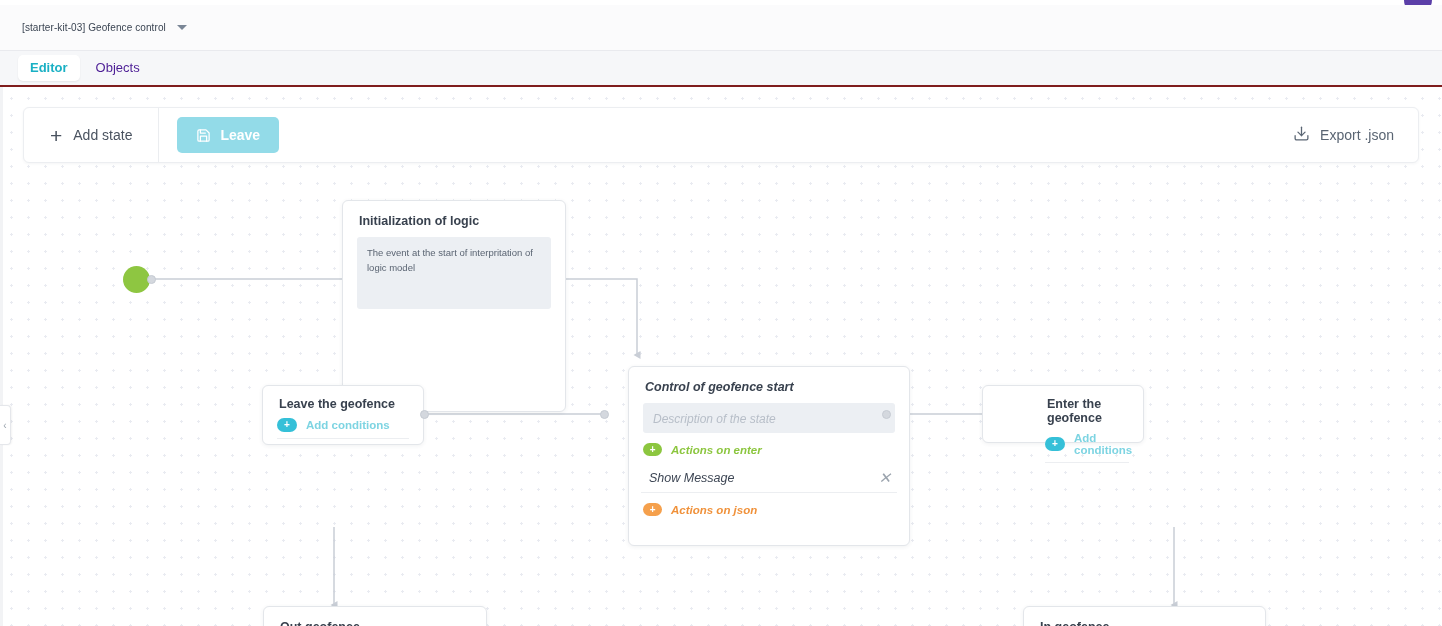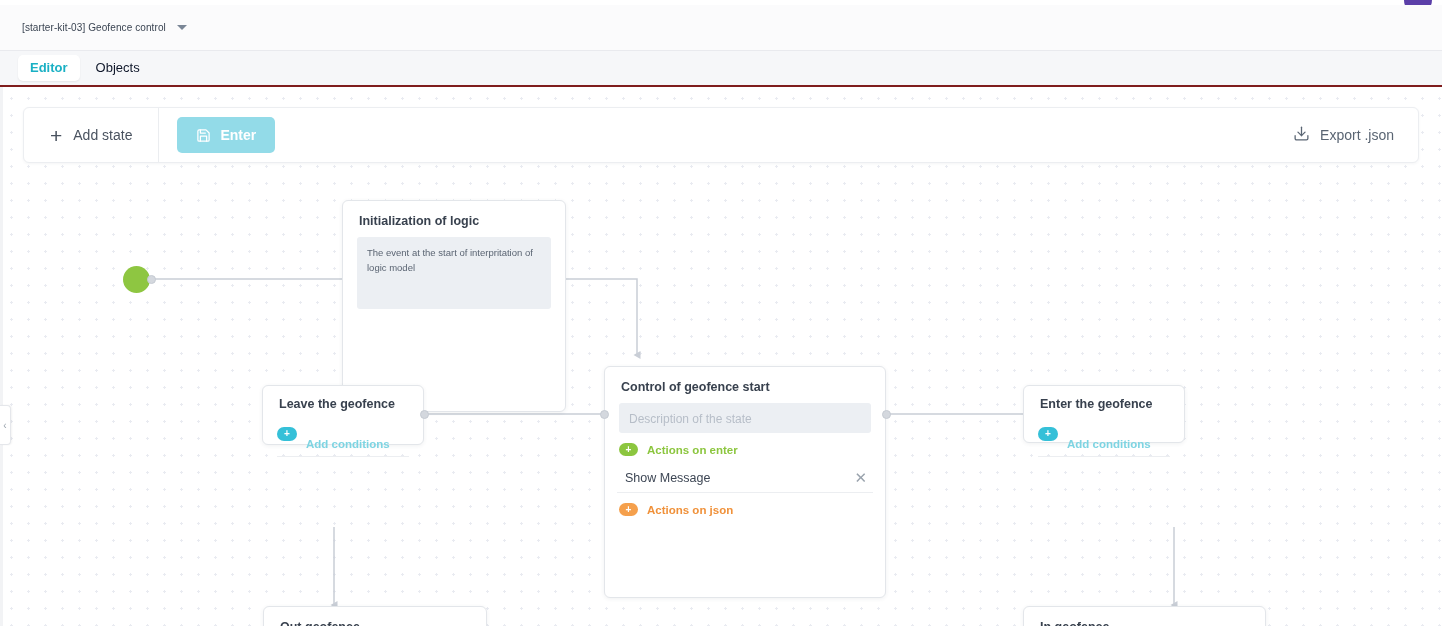--- a/index.html
+++ b/index.html
@@ -40,21 +40,21 @@
 
   
   .tabbar {
     position: absolute; top: 51px; left: 0; width: 1442px; height: 36px;
     background: #f6f7f9;
     border-bottom: 2px solid #7f1d1d;
     display: flex; align-items: center; padding-left: 18px; gap: 4px;
   }
   .tab {
     font-size: 13px; padding: 5px 12px; border-radius: 5px;
-    color: #0f172a; cursor: pointer; line-height: 1.2;
+    color: #4c1d95; cursor: pointer; line-height: 1.2;
   }
   .tab.active {
     background: #ffffff; color: #19b0c4; font-weight: 600;
     box-shadow: 0 1px 2px rgba(0,0,0,.07);
   }
 
   
   .canvas {
     position: absolute; top: 87px; left: 0; width: 1442px; height: 539px;
     background-color: #ffffff;
@@ -140,21 +140,21 @@
     display: flex; align-items: center; justify-content: center;
     color: #fff; font-size: 10px; line-height: 1; font-weight: 700;
     flex: 0 0 auto;
   }
   .pill.green { background: #8cc63f; }
   .pill.orange { background: #f5a04c; }
   .pill.cyan { background: #35c0d8; width: 20px; height: 14px; }
   .pill-label { font-size: 11.5px; font-weight: 600; }
   .pill-label.green { color: #8cc63f; }
   .pill-label.orange { color: #f0913a; }
-  .pill-label.cyan { color: #7dd4e2; margin-top: 20px; }
+  .pill-label.cyan { color: #7dd4e2; }
 
   .action-row {
     display: flex; align-items: center; justify-content: space-between;
     margin: 8px 12px 8px 12px;
     background: #ffffff;
     border-bottom: 1px solid #eceef1;
     padding: 6px 6px 7px 8px;
     font-size: 12.5px; color: #3d4654;
   }
   .x-icon { color: #9aa3ad; font-size: 15px; cursor: pointer; line-height: 1; }
@@ -206,21 +206,21 @@
       </div>
       <div class="tb-divider"></div>
       <button class="save-btn">
         <span>
           <svg width="15" height="15" viewBox="0 0 24 24" fill="none" stroke="#ffffff" stroke-width="2" stroke-linecap="round" stroke-linejoin="round">
             <path d="M19 21H5a2 2 0 0 1-2-2V5a2 2 0 0 1 2-2h11l5 5v11a2 2 0 0 1-2 2z"></path>
             <polyline points="17 21 17 13 7 13 7 21"></polyline>
             <polyline points="7 3 7 8 15 8"></polyline>
           </svg>
         </span>
-        <span>Enter</span>
+        <span>Leave</span>
       </button>
       <div class="export-btn">
         <span>
           <svg width="17" height="17" viewBox="0 0 24 24" fill="none" stroke="#5a6573" stroke-width="1.8" stroke-linecap="round" stroke-linejoin="round">
             <path d="M21 15v4a2 2 0 0 1-2 2H5a2 2 0 0 1-2-2v-4"></path>
             <polyline points="7 10 12 15 17 10"></polyline>
             <line x1="12" y1="15" x2="12" y2="3"></line>
           </svg>
         </span>
         <span>Export .json</span>
@@ -260,21 +260,21 @@
     <div class="node" style="left:262px; top:298px; width:162px; height:60px;">
       <div class="node-title" style="padding:11px 16px 2px 16px;">Leave the geofence</div>
       <div class="pill-row" style="margin-top:5px;">
         <span class="pill cyan">+</span>
         <span class="pill-label cyan">Add conditions</span>
       </div>
       <div class="cond-underline"></div>
     </div>
     <div class="port" style="left:420px; top:323px;"></div>
 
-    <div class="node" style="left:604px; top:279px; width:282px; height:232px;">
+    <div class="node" style="left:628px; top:279px; width:282px; height:180px;font-style:italic;">
       <div class="node-title">Control of geofence start</div>
       <div class="node-desc placeholder" style="height:30px; padding:7px 10px; font-size:12px;">Description of the state</div>
 
       <div class="pill-row">
         <span class="pill green">+</span>
         <span class="pill-label green">Actions on enter</span>
       </div>
 
       <div class="action-row">
         <span>Show Message</span>
@@ -282,21 +282,21 @@
       </div>
 
       <div class="pill-row">
         <span class="pill orange">+</span>
         <span class="pill-label orange">Actions on json</span>
       </div>
     </div>
     <div class="port" style="left:600px; top:323px;"></div>
     <div class="port" style="left:882px; top:323px;"></div>
 
-    <div class="node" style="left:1023px; top:298px; width:162px; height:58px;">
+    <div class="node" style="left:982px; top:298px; width:162px; height:58px;padding-left:48px;">
       <div class="node-title" style="padding:11px 16px 2px 16px;">Enter the geofence</div>
       <div class="pill-row" style="margin-top:5px;">
         <span class="pill cyan">+</span>
         <span class="pill-label cyan">Add conditions</span>
       </div>
       <div class="cond-underline"></div>
     </div>
 
     <div class="node" style="left:263px; top:519px; width:224px; height:120px;">
       <div class="node-title">Out geofence</div>

